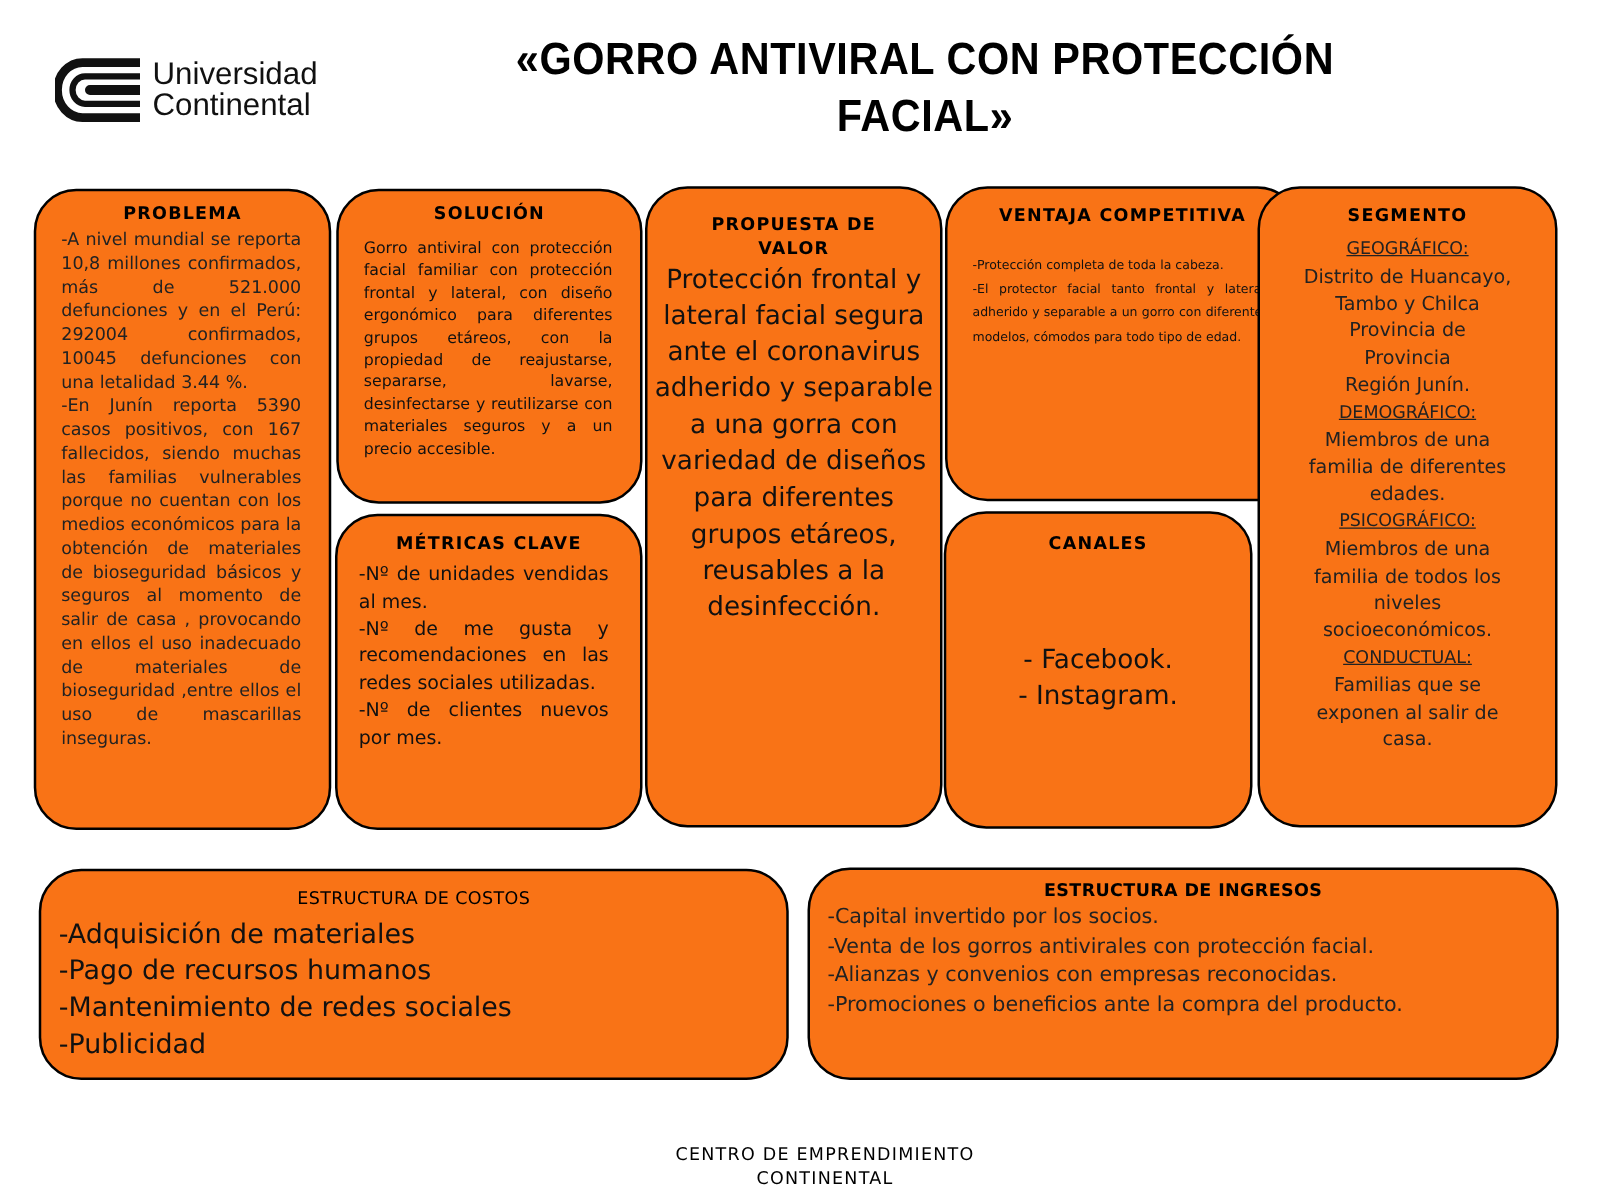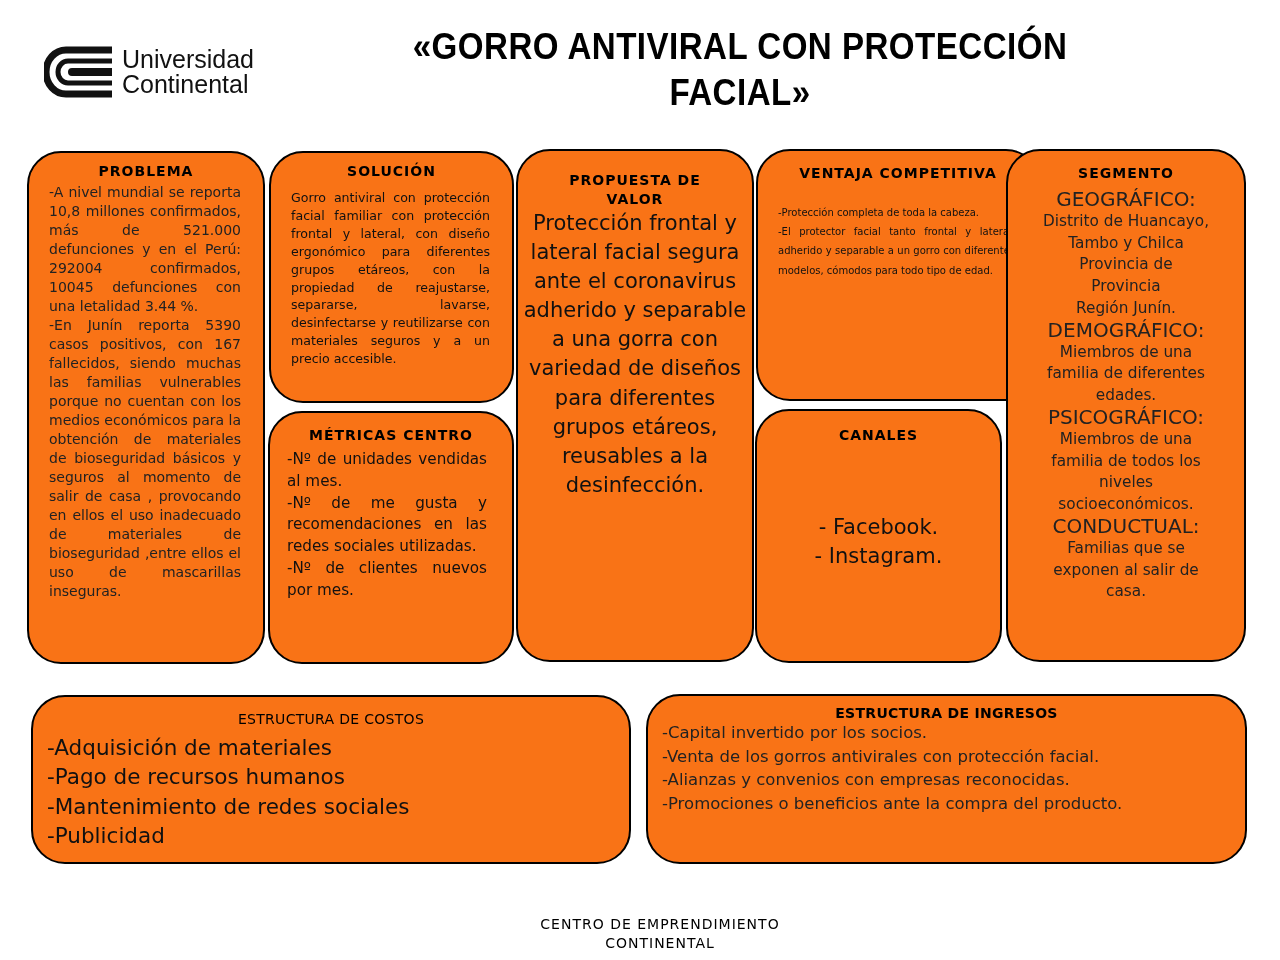--- a/index.html
+++ b/index.html
@@ -37,21 +37,21 @@
   #b-ventaja .box-title { margin-top: 14px; }
   #b-ventaja .content { padding: 22px 23px 0 20px; font-size: 10px; line-height: 19.2px; }
 
   #b-canales { left: 755px; top: 409px; width: 247px; height: 254px; }
   #b-canales .box-title { margin-top: 16px; }
   #b-canales .content { text-align: center; font-size: 21px; line-height: 29px; margin-top: 70px; color: #111; }
 
   #b-segmento { left: 1006px; top: 149px; width: 240px; height: 513px; }
   #b-segmento .box-title { margin-top: 14px; }
   #b-segmento .content { text-align: center; padding: 8px 10px 0 10px; font-size: 15.3px; line-height: 21.8px; color: #222; }
-  #b-segmento .seg-head { font-size: 20px; }
+  #b-segmento .seg-head { font-size: 14px; text-decoration: underline; }
 
   #b-costos { left: 31px; top: 695px; width: 600px; height: 169px; }
   #b-costos .box-title { margin-top: 14px; font-weight: normal; font-size: 14px; letter-spacing: 0.3px; }
   #b-costos .content { padding: 6px 14px 0 14px; font-size: 21.5px; line-height: 29.3px; color: #111; }
 
   #b-ingresos { left: 646px; top: 694px; width: 601px; height: 170px; }
   #b-ingresos .box-title { margin-top: 9px; letter-spacing: 0.3px; }
   #b-ingresos .content { padding: 0 14px 0 14px; font-size: 16.5px; line-height: 23.5px; color: #222; }
 
   .footer { position: absolute; left: 470px; top: 915px; width: 380px; text-align: center; font-size: 14px; line-height: 19px; letter-spacing: 1px; color: #000; }
@@ -83,21 +83,21 @@
     <p>-En Junín reporta 5390 casos positivos, con 167 fallecidos, siendo muchas las familias vulnerables porque no cuentan con los medios económicos para la obtención de materiales de bioseguridad básicos y seguros al momento de salir de casa , provocando en ellos el uso inadecuado de materiales de bioseguridad ,entre ellos el uso de mascarillas inseguras.</p>
   </div>
 </div>
 
 <div class="box" id="b-solucion">
   <div class="box-title">SOLUCIÓN</div>
   <div class="content justify">Gorro antiviral con protección facial familiar con protección frontal y lateral, con diseño ergonómico para diferentes grupos etáreos, con la propiedad de reajustarse, separarse, lavarse, desinfectarse y reutilizarse con materiales seguros y a un precio accesible.</div>
 </div>
 
 <div class="box" id="b-metricas">
-  <div class="box-title">MÉTRICAS CENTRO</div>
+  <div class="box-title">MÉTRICAS CLAVE</div>
   <div class="content justify">
     <p>-Nº de unidades vendidas al mes.</p>
     <p>-Nº de me gusta y recomendaciones en las redes sociales utilizadas.</p>
     <p>-Nº de clientes nuevos por mes.</p>
   </div>
 </div>
 
 <div class="box" id="b-propuesta">
   <div class="box-title">
     <span class="line">PROPUESTA DE</span>

